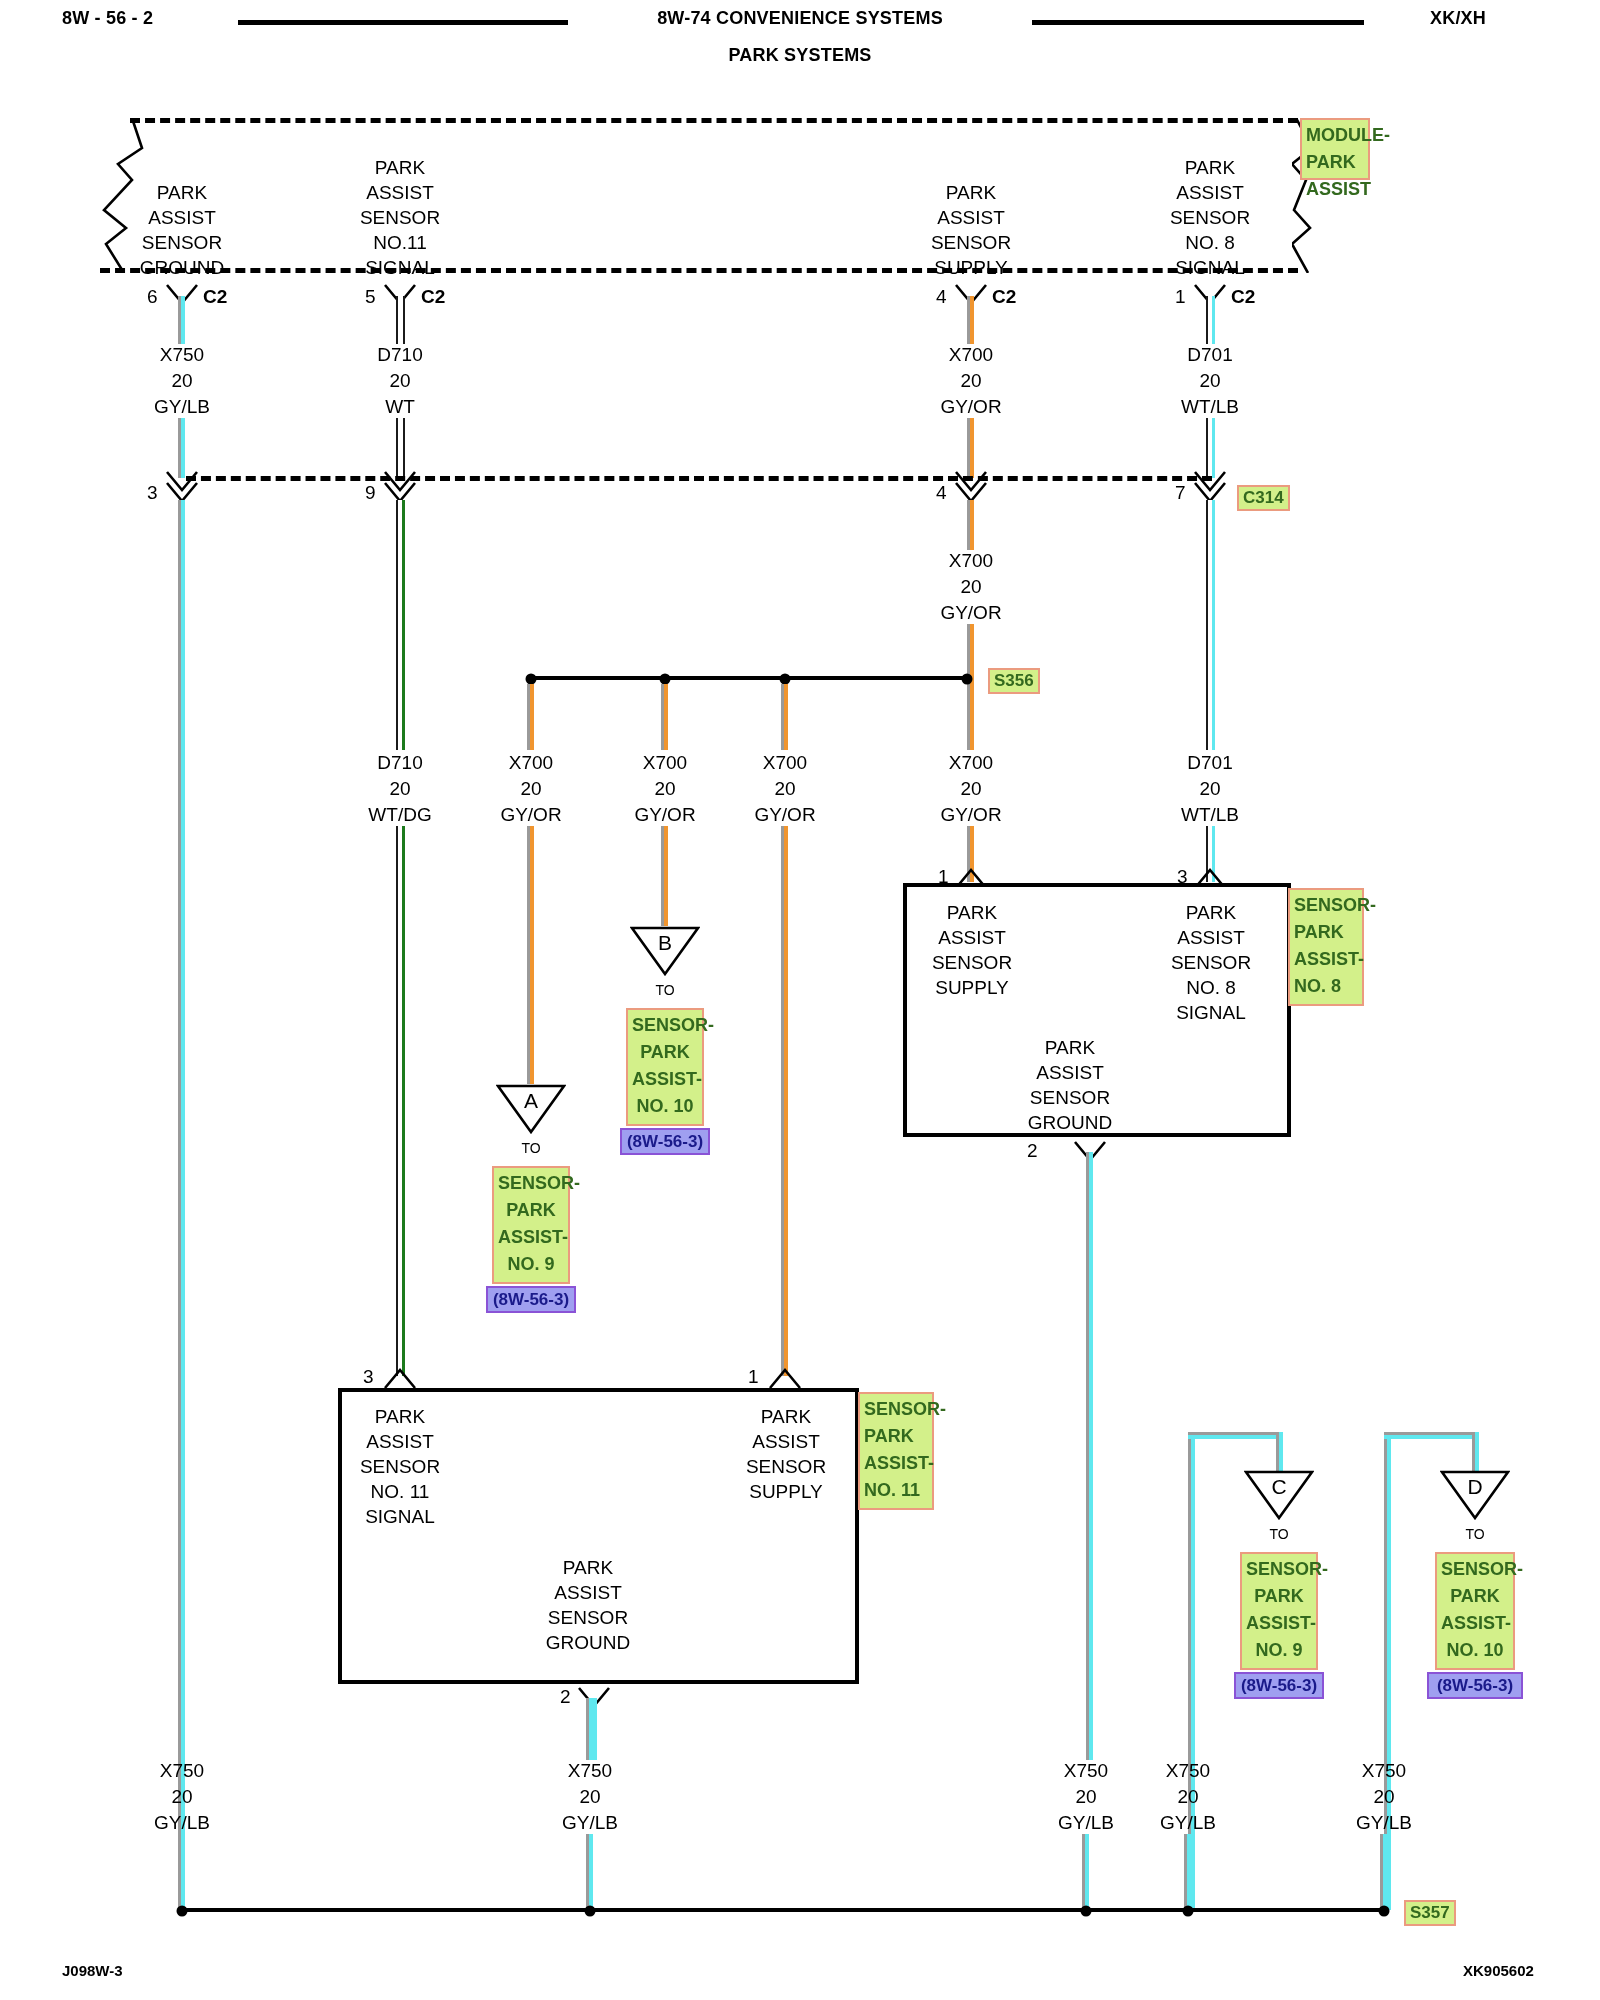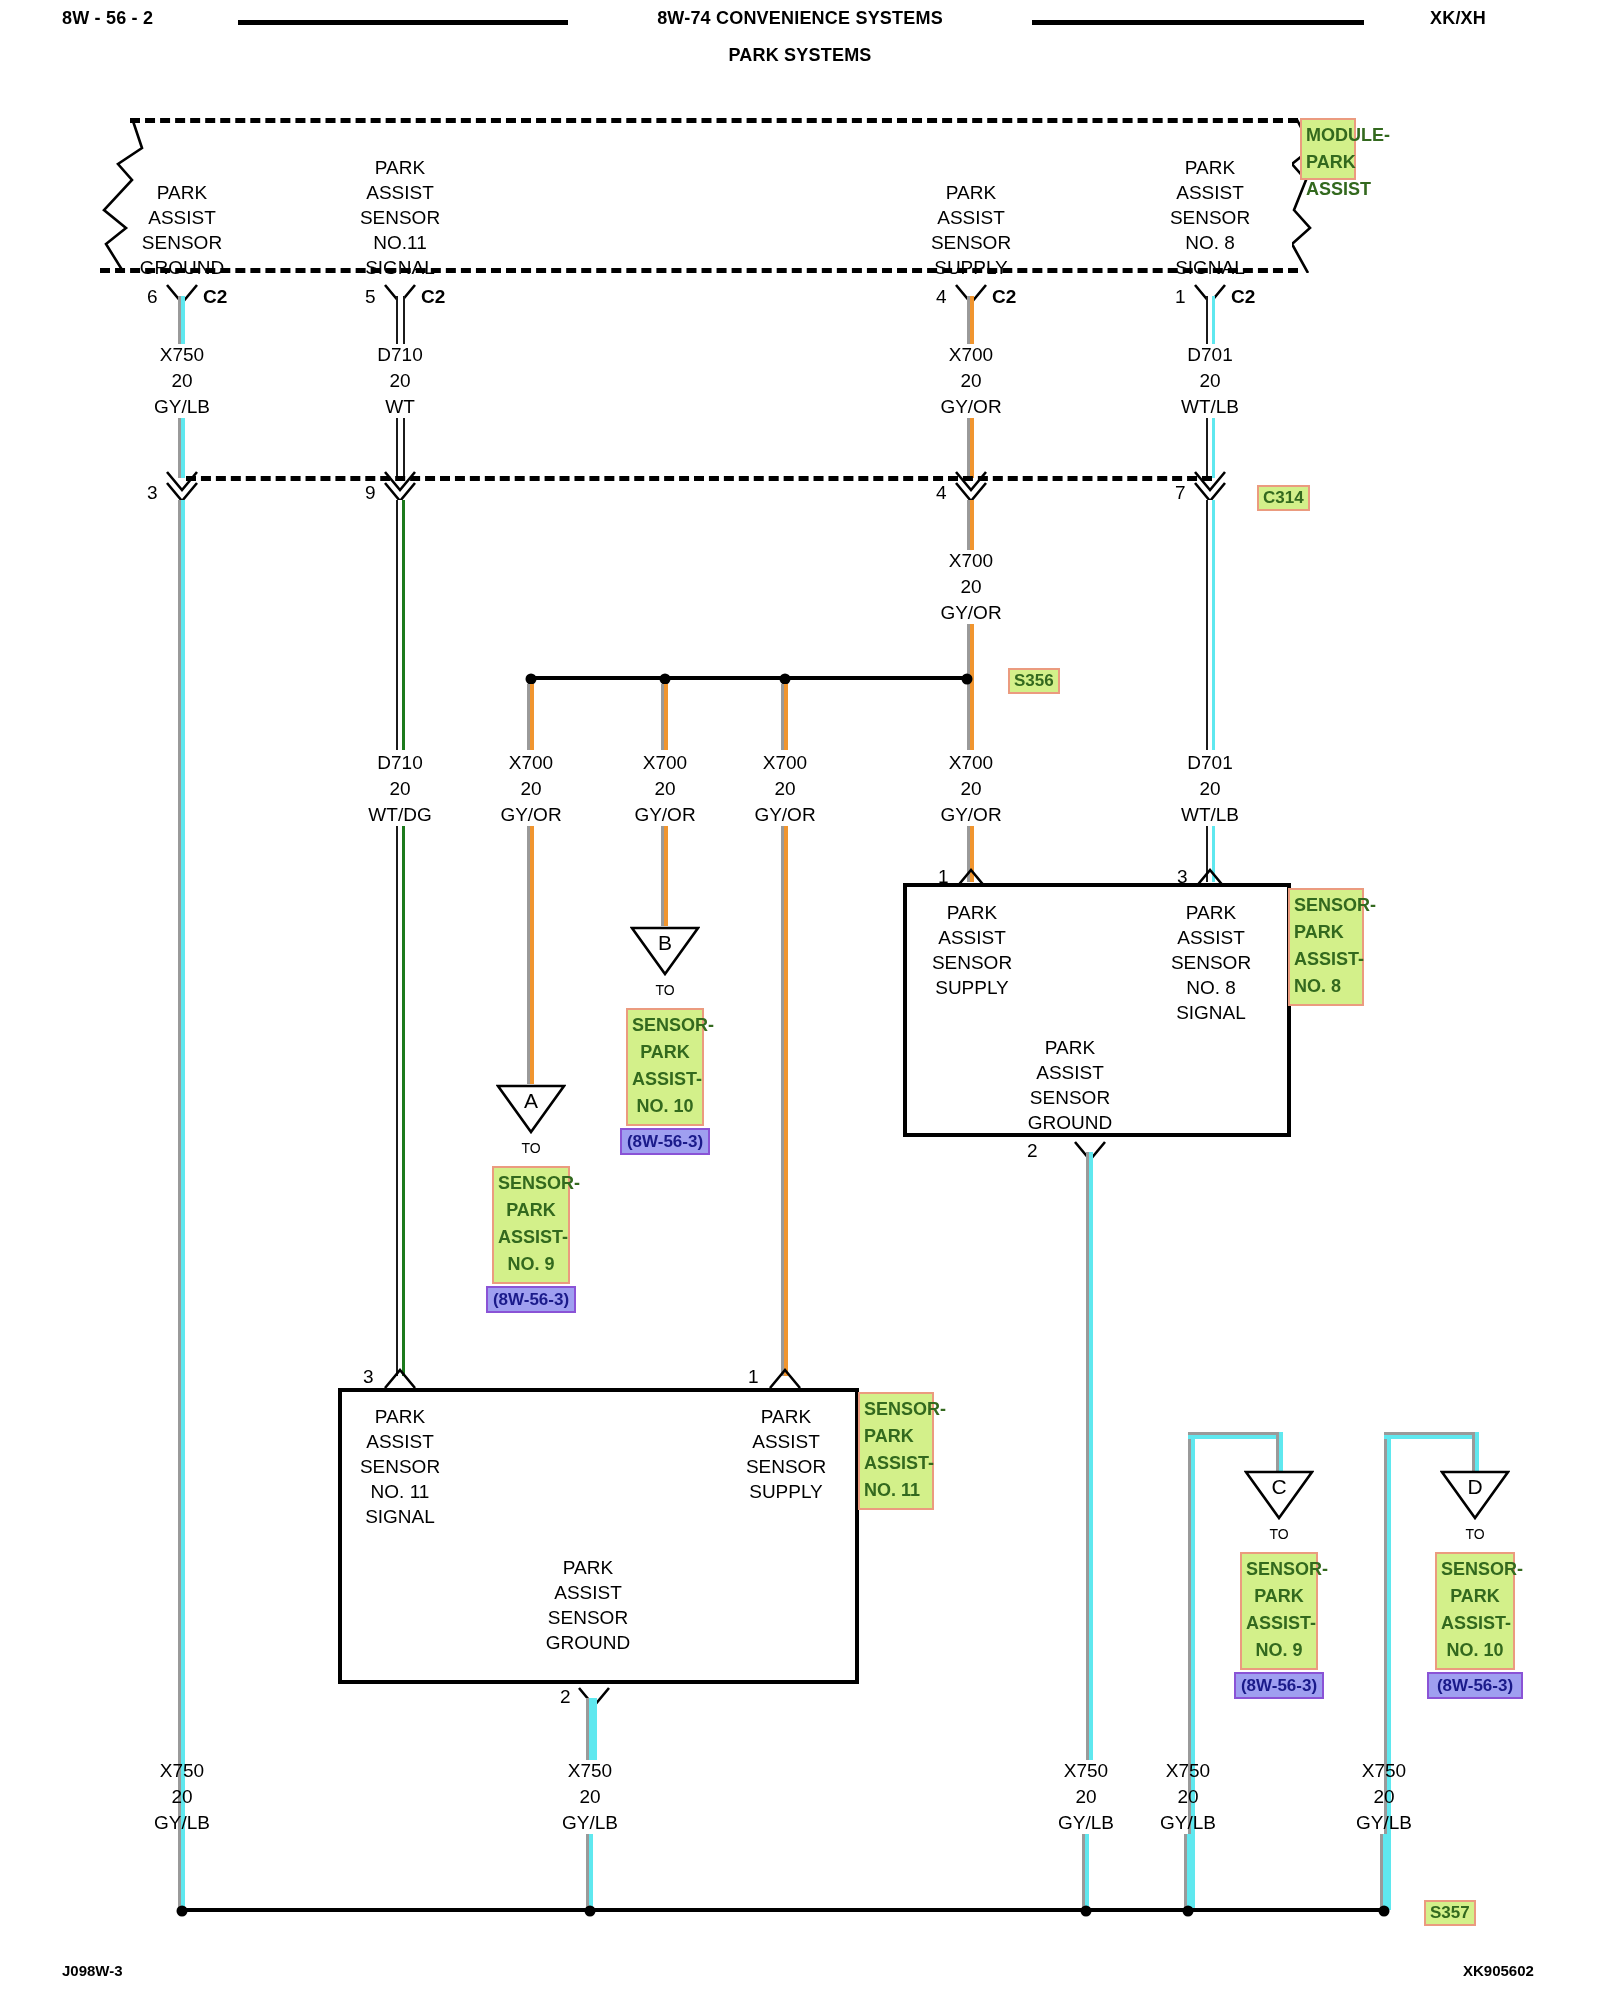--- a/index.html
+++ b/index.html
@@ -43,21 +43,21 @@
 
   
   .tri{position:absolute;transform:translateX(-50%);}
   .tri .lt{position:absolute;left:0;top:0;font-size:21px;width:100%;text-align:center;line-height:40px;}
 
   
   .tag{position:absolute;background:#d3f08a;border:2px solid #eb9b7f;color:#33691e;
        font-size:18px;font-weight:bold;line-height:27px;padding:2px 4px;box-sizing:border-box;}
   .tag.ctr{transform:translateX(-50%);text-align:center;}
   .tag-sm{position:absolute;background:#d3f08a;border:2px solid #eb9b7f;color:#33691e;
-       font-size:17px;font-weight:bold;padding:1px 4px;line-height:20px;margin-left:20px;}
+       font-size:17px;font-weight:bold;padding:1px 4px;line-height:20px;}
   .ref{position:absolute;background:#9f9ff0;border:2px solid #8a53d6;color:#1a1a8a;
        font-size:17px;font-weight:bold;padding:1px 3px;line-height:21px;}
   .ref.ctr{transform:translateX(-50%);text-align:center;}
   .toword{position:absolute;transform:translateX(-50%);font-size:14px;}
 </style>
 </head>
 <body>
 
 <div id="page">
 
@@ -72,21 +72,21 @@
   <div class="dash-h" style="left:100px;top:268px;width:1198px;"></div>
 
   <svg class="wire" style="left:96px;top:118px;" width="50" height="155" viewBox="0 0 50 155">
     <polyline points="36,0 46,30 22,46 36,62 8,92 30,110 10,126 28,155" fill="none" stroke="#000" stroke-width="2.6"></polyline>
   </svg>
 
   <svg class="wire" style="left:1292px;top:118px;" width="50" height="155" viewBox="0 0 50 155">
     <polyline points="4,0 20,30 0,46 14,62 2,92 18,110 0,126 16,155" fill="none" stroke="#000" stroke-width="2.6"></polyline>
   </svg>
 
-  <div class="tag" style="left:1300px;top:118px;width:56px;height:62px;">
+  <div class="tag" style="left:1300px;top:118px;width:70px;height:62px;">
     <span style="white-space:pre-line;">MODULE-
 PARK
 ASSIST</span>
   </div>
 
   <div class="t sig c" style="left:182px;top:180px;white-space:pre-line;">PARK
 ASSIST
 SENSOR
 GROUND</div>
   <div class="t sig c" style="left:400px;top:155px;white-space:pre-line;">PARK

